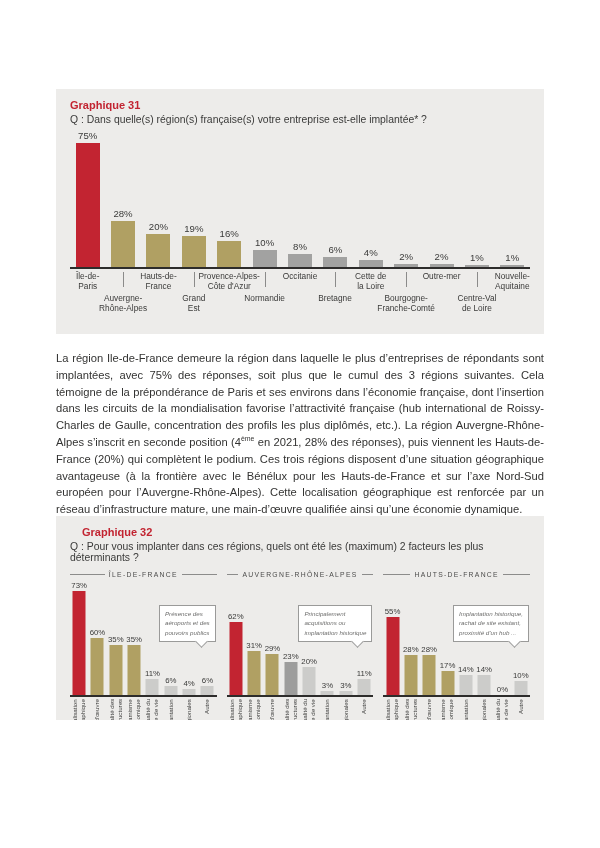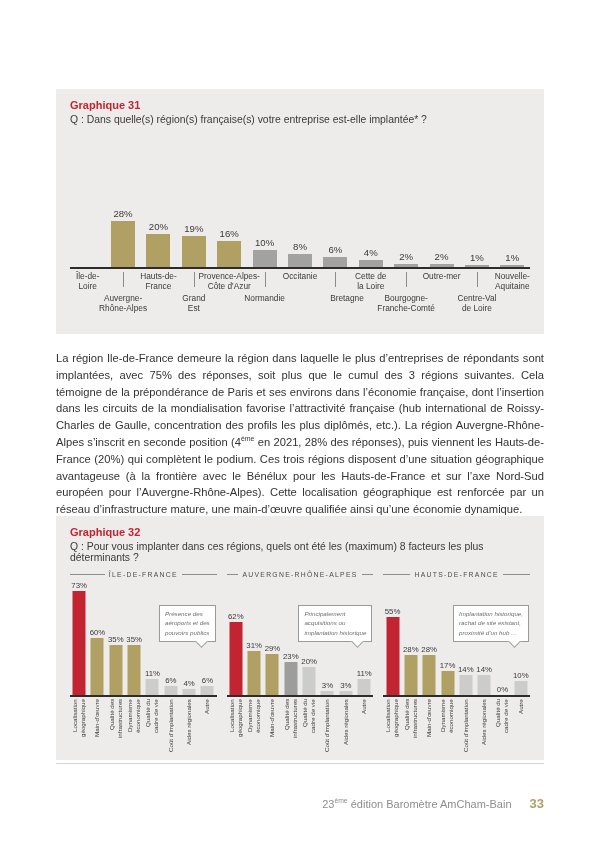--- a/index.html
+++ b/index.html
@@ -1,16 +1,16 @@
 <!DOCTYPE html>
 <html><head>
 <meta charset="utf-8">
 <style>
   html,body{margin:0;padding:0;background:#ffffff;}
-  .page{position:relative;width:600px;height:848px;background:#ffffff;font-family:"Liberation Sans",sans-serif;overflow:hidden;}
+  .page{position:relative;width:600px;height:720px;background:#ffffff;font-family:"Liberation Sans",sans-serif;overflow:hidden;}
   .panel{position:absolute;left:56px;width:488px;background:#edecea;padding:10px 14px;box-sizing:border-box;}
   #g31{top:89px;height:245px;}
   #g32{top:516px;height:244px;}
   .gtitle{font-size:11px;font-weight:700;margin:0 0 3px 0;}
   .gq{font-size:10.4px;color:#3a3a39;margin:0;}
   .c31{position:relative;margin-top:5px;}
   .c31-plot{position:relative;height:137px;}
   .slot{position:absolute;bottom:0;height:100%;}
   .bar{position:absolute;bottom:0;left:50%;transform:translateX(-50%);}
   .vlab{position:absolute;left:0;width:100%;text-align:center;font-size:9.6px;color:#3a3a39;}
@@ -43,20 +43,24 @@
 </head>
 <body>
 
 <div class="page">
 
   <section class="panel" id="g31" style="background: rgb(237, 236, 234);">
     <h3 class="gtitle" style="color: rgb(194, 36, 49);">Graphique 31</h3>
     <p class="gq">Q : Dans quelle(s) région(s) française(s) votre entreprise est-elle implantée* ?</p>
     <div class="c31">
       <div class="c31-plot">
+          <div class="slot" style="left: 0%; width: 7.69231%;">
+            <div class="bar" style="width: 24px; height: 124px; background: rgb(194, 36, 49);"></div>
+            <div class="vlab" style="bottom: 126px;">75%</div>
+          </div>
           <div class="slot" style="left: 7.69231%; width: 7.69231%;">
             <div class="bar" style="width: 24px; height: 46.2933px; background: rgb(176, 160, 99);"></div>
             <div class="vlab" style="bottom: 48.2933px;">28%</div>
           </div>
           <div class="slot" style="left: 15.3846%; width: 7.69231%;">
             <div class="bar" style="width: 24px; height: 33.0667px; background: rgb(176, 160, 99);"></div>
             <div class="vlab" style="bottom: 35.0667px;">20%</div>
           </div>
           <div class="slot" style="left: 23.0769%; width: 7.69231%;">
             <div class="bar" style="width: 24px; height: 31.4133px; background: rgb(176, 160, 99);"></div>
@@ -95,32 +99,32 @@
             <div class="vlab" style="bottom: 3.65333px;">1%</div>
           </div>
           <div class="slot" style="left: 92.3077%; width: 7.69231%;">
             <div class="bar" style="width: 24px; height: 1.65333px; background: rgb(162, 162, 161);"></div>
             <div class="vlab" style="bottom: 3.65333px;">1%</div>
           </div>
         </div>
       <div class="axis31"></div>
       <div class="c31-labels">
           <div class="xlab31" style="left: -20.3077px; top: 3px;">Île-de-
-Loire</div>
+Paris</div>
           <div class="xlab31" style="left: 15.0769px; top: 25px;">Auvergne-
 Rhône-Alpes</div>
           <div class="xlab31" style="left: 50.4615px; top: 3px;">Hauts-de-
 France</div>
           <div class="xlab31" style="left: 85.8462px; top: 25px;">Grand
 Est</div>
           <div class="xlab31" style="left: 121.231px; top: 3px;">Provence-Alpes-
 Côte d'Azur</div>
           <div class="xlab31" style="left: 156.615px; top: 25px;">Normandie</div>
           <div class="xlab31" style="left: 192px; top: 3px;">Occitanie</div>
-          <div class="xlab31" style="left: 239px; top: 25px;">Bretagne</div>
+          <div class="xlab31" style="left: 227px; top: 25px;">Bretagne</div>
           <div class="xlab31" style="left: 262.769px; top: 3px;">Cette de
 la Loire</div>
           <div class="xlab31" style="left: 298.154px; top: 25px;">Bourgogne-
 Franche-Comté</div>
           <div class="xlab31" style="left: 333.538px; top: 3px;">Outre-mer</div>
           <div class="xlab31" style="left: 368.923px; top: 25px;">Centre-Val
 de Loire</div>
           <div class="xlab31" style="left: 404.308px; top: 3px;">Nouvelle-
 Aquitaine</div>
           <div class="tick31" style="left: 53.0769px;"></div>
@@ -129,22 +133,22 @@
           <div class="tick31" style="left: 265.385px;"></div>
           <div class="tick31" style="left: 336.154px;"></div>
           <div class="tick31" style="left: 406.923px;"></div>
         </div>
     </div>
   </section>
 
   <p class="bodytext"><span>La région </span><b>Ile-de-France</b><span> demeure la région dans laquelle le plus d’entreprises de répondants sont implantées, avec </span><b>75% des réponses</b><span>, soit plus que le cumul des 3 régions suivantes. Cela témoigne de la prépondérance de Paris et ses environs dans l’économie française, dont l’insertion dans les circuits de la mondialisation </span><b>favorise l’attractivité française</b><span> (hub international de Roissy-Charles de Gaulle, concentration des profils les plus diplômés, etc.). La </span><b>région Auvergne-Rhône-Alpes</b><span> s’inscrit en seconde position (4</span><sup>ème</sup><span> en 2021, 28% des réponses), puis viennent les </span><b>Hauts-de-France</b><span> (20%) qui complètent le podium. Ces trois régions disposent d’une </span><b>situation géographique avantageuse</b><span> (à la frontière avec le Bénélux pour les Hauts-de-France et sur l’axe Nord-Sud européen pour l’Auvergne-Rhône-Alpes). Cette localisation géographique est renforcée par un </span><b>réseau d’infrastructure mature, une main-d’œuvre qualifiée ainsi qu’une économie dynamique</b><span>.</span></p>
 
   <section class="panel" id="g32" style="background: rgb(237, 236, 234);">
-    <h3 class="gtitle" style="color: rgb(194, 36, 49);">Graphique 32</h3>
-    <p class="gq">Q : Pour vous implanter dans ces régions, quels ont été les (maximum) 8 facteurs les plus déterminants ?</p>
+    <h3 class="gtitle" style="color: rgb(194, 36, 49); margin-left: 12px;">Graphique 32</h3>
+    <p class="gq">Q : Pour vous implanter dans ces régions, quels ont été les (maximum) 2 facteurs les plus déterminants ?</p>
     <div class="groups">
         <div class="group">
           <div class="ghead">
             <div class="ln"></div>
             <span class="gname">ÎLE-DE-FRANCE</span>
             <div class="ln"></div>
           </div>
           <div class="c32-chart">
             <div class="slot" style="left: 0%; width: 12.5%;">
               <div class="bar" style="width: 13px; height: 104px; background: rgb(194, 36, 49);"></div>

